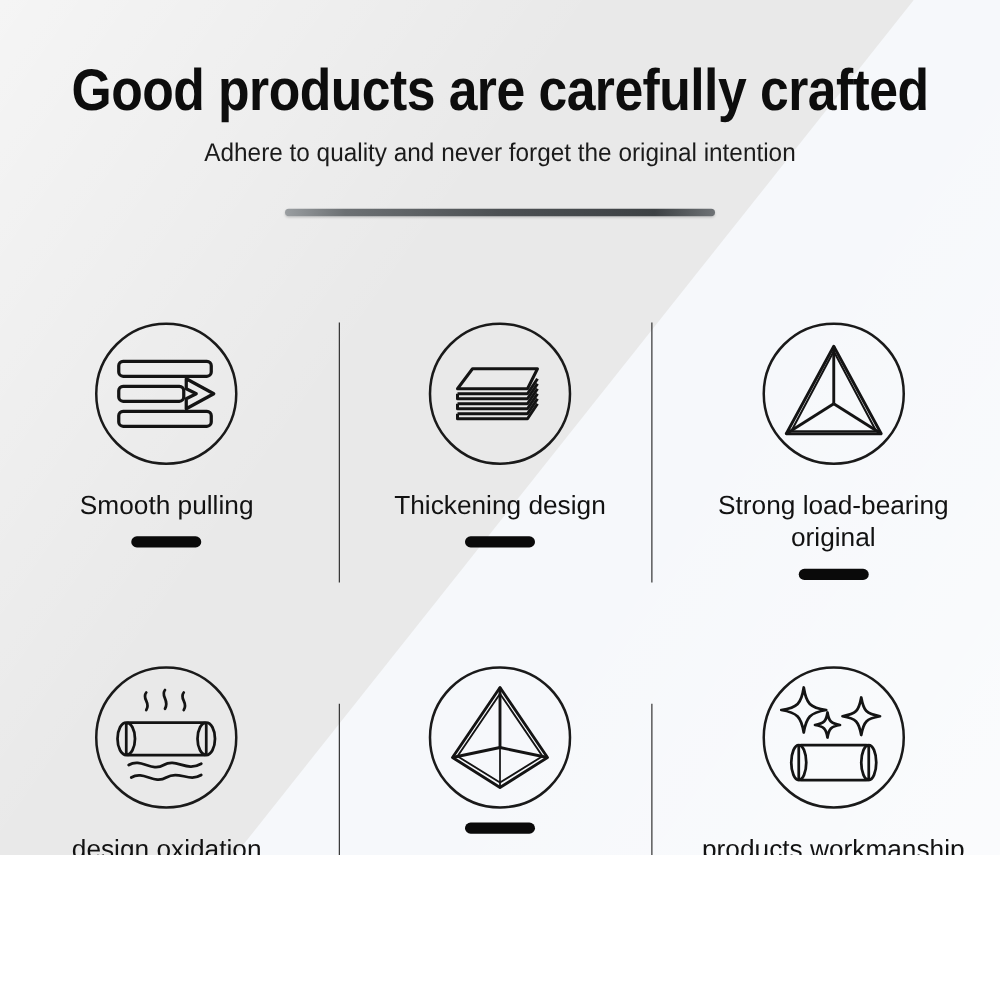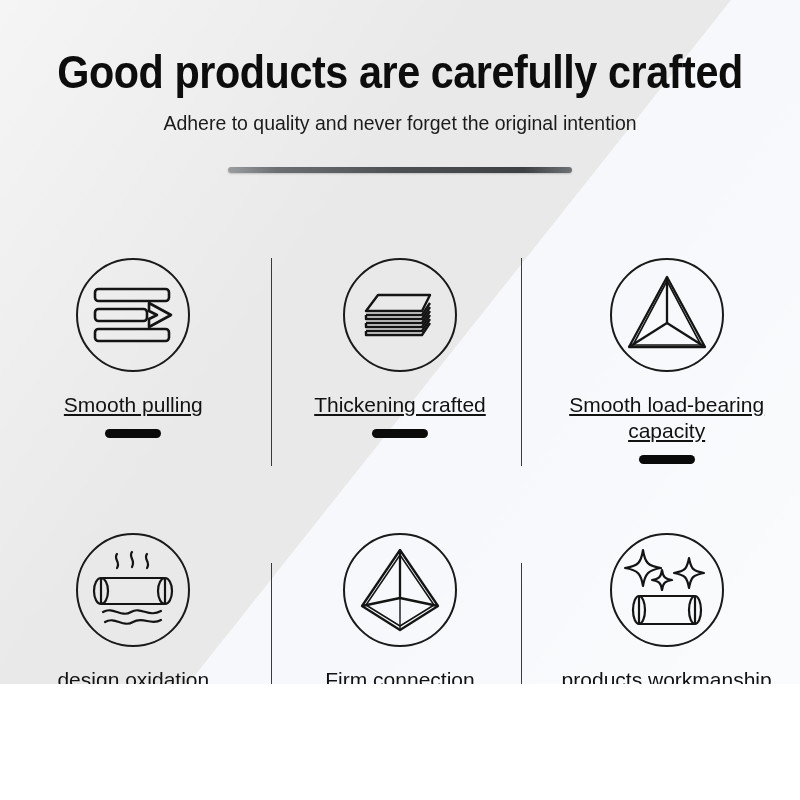--- a/index.html
+++ b/index.html
@@ -108,21 +108,20 @@
   }
   .icon-circle svg { display: block; }
   .cell-label {
     margin-top: 20px;
     font-size: 21px;
     line-height: 26px;
     color: #121212;
     text-align: center;
     max-width: 215px;
     font-weight: 400;
-    text-decoration: underline;
   }
   .cell-underline {
     margin-top: 11px;
     width: 56px;
     height: 9px;
     border-radius: 5px;
     background: #0a0a0a;
   }
 
   
@@ -177,35 +176,35 @@
         <svg width="92" height="92" viewBox="0 0 92 92" fill="none" stroke="#141414" stroke-width="2.4" stroke-linejoin="round">
           <path d="M24 26 L76 26 L68 42 L12 42 Z"></path>
           <path d="M12 46 L68 46 L76 34"></path>
           <path d="M12 46 L12 50 L68 50 L76 38"></path>
           <path d="M12 54 L68 54 L76 42"></path>
           <path d="M12 54 L12 58 L68 58 L76 46"></path>
           <path d="M12 62 L68 62 L76 50"></path>
           <path d="M12 62 L12 66 L68 66 L76 54"></path>
         </svg>
       </div>
-      <div class="cell-label">Thickening crafted</div>
+      <div class="cell-label">Thickening design</div>
       <div class="cell-underline"></div>
     </div>
 
     <div class="cell">
       <div class="icon-circle">
         <svg width="92" height="92" viewBox="0 0 92 92" fill="none" stroke="#141414" stroke-width="2.3" stroke-linejoin="round">
           <path d="M46 8 L84 78 L8 78 Z"></path>
           <path d="M46 8 L46 54"></path>
           <path d="M46 54 L8 78"></path>
           <path d="M46 54 L84 78"></path>
           <path d="M46 12 L80 76 L12 76 Z" stroke-width="1.6"></path>
         </svg>
       </div>
-      <div class="cell-label">Smooth load-bearing capacity</div>
+      <div class="cell-label">Strong load-bearing original</div>
       <div class="cell-underline"></div>
     </div>
 
     <div class="cell">
       <div class="icon-circle">
         <svg width="92" height="92" viewBox="0 0 92 92" fill="none" stroke="#141414" stroke-width="2.2" stroke-linecap="round">
           <path d="M30 10 C26 15, 34 18, 30 24" fill="none"></path>
           <path d="M45 8 C41 13, 49 16, 45 23" fill="none"></path>
           <path d="M60 10 C56 15, 64 18, 60 24" fill="none"></path>
           <rect x="14" y="34" width="64" height="26" rx="2" stroke-linejoin="round"></rect>
@@ -223,21 +222,20 @@
       <div class="icon-circle">
         <svg width="92" height="92" viewBox="0 0 92 92" fill="none" stroke="#141414" stroke-width="2.3" stroke-linejoin="round">
           <path d="M46 6 L84 62 L46 86 L8 62 Z"></path>
           <path d="M46 6 L46 54"></path>
           <path d="M46 54 L8 62"></path>
           <path d="M46 54 L84 62"></path>
           <path d="M46 54 L46 86" stroke-width="1.4"></path>
           <path d="M46 11 L80 61 L46 82 L12 61 Z" stroke-width="1.5"></path>
         </svg>
       </div>
-      <div class="cell-label">Firm connection</div>
       <div class="cell-underline"></div>
     </div>
 
     <div class="cell">
       <div class="icon-circle">
         <svg width="92" height="92" viewBox="0 0 92 92" fill="none" stroke="#141414" stroke-width="2.2" stroke-linejoin="round">
           <path d="M22 6 C24 19, 27 22, 40 24 C27 26, 24 30, 22 42 C20 30, 17 26, 4 24 C17 22, 20 19, 22 6 Z"></path>
           <path d="M41 26 C42 33, 44 35, 51 36 C44 37, 42 39, 41 46 C40 39, 38 37, 31 36 C38 35, 40 33, 41 26 Z"></path>
           <path d="M68 14 C70 25, 72 27, 83 29 C72 31, 70 33, 68 44 C66 33, 64 31, 53 29 C64 27, 66 25, 68 14 Z"></path>
           <rect x="18" y="52" width="56" height="28" rx="2"></rect>

